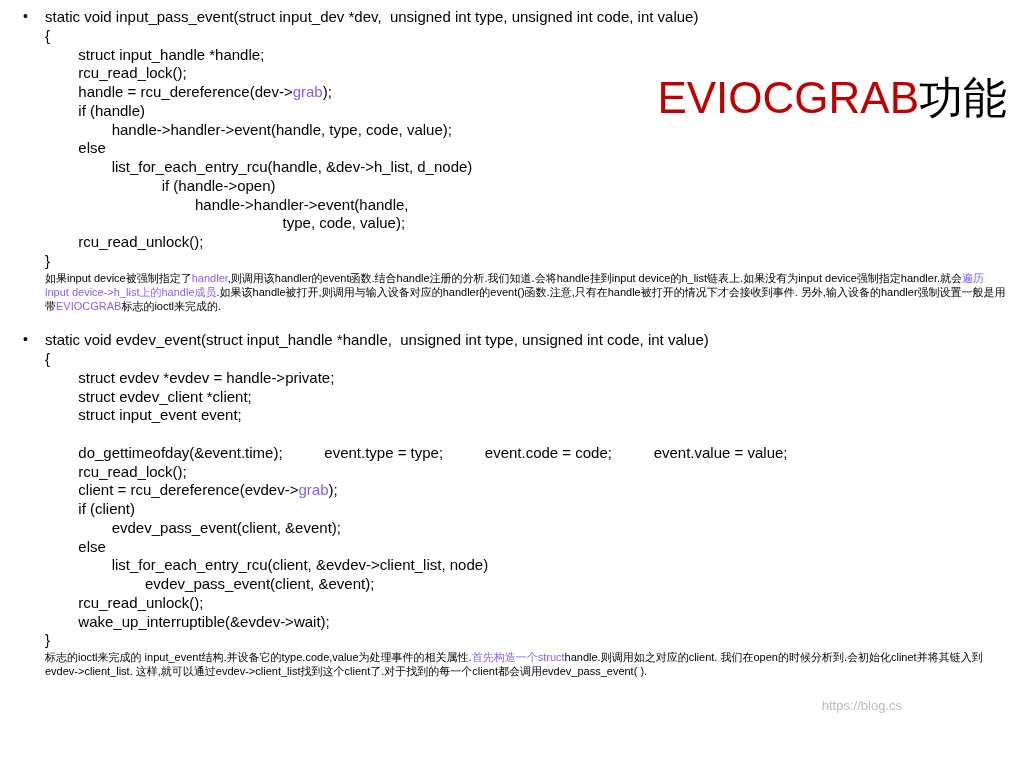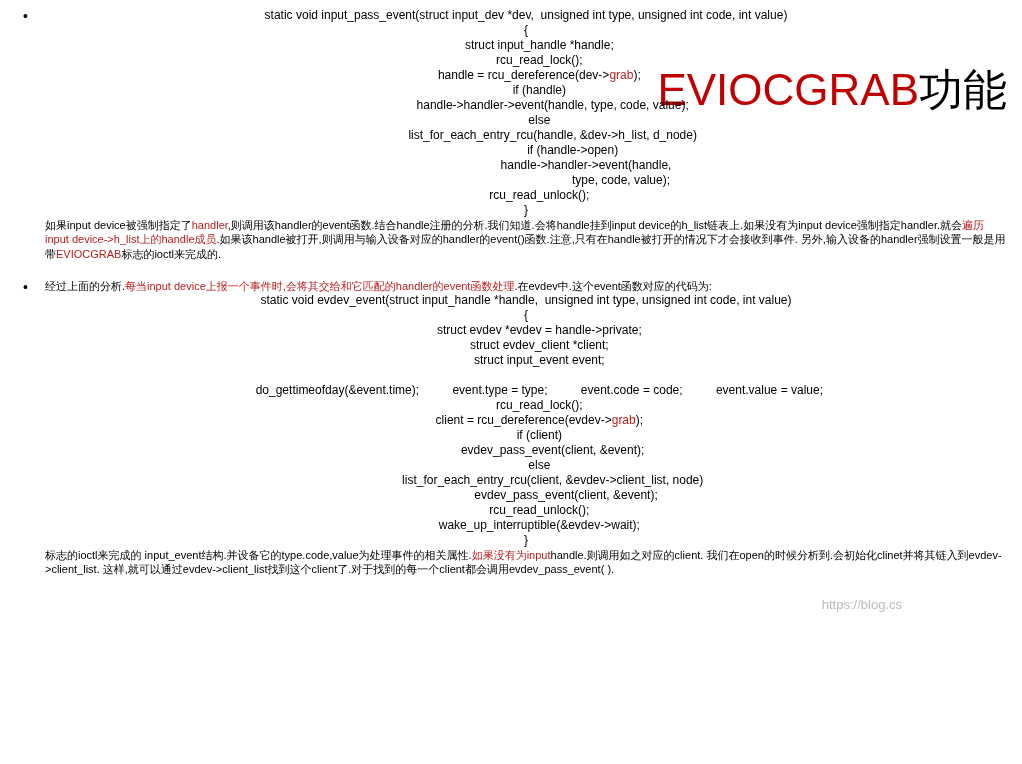--- a/index.html
+++ b/index.html
@@ -23,29 +23,28 @@
     content: "•";
     position: absolute;
     left: 8px;
     top: 0;
     color: #000;
     font-size: 14px;
   }
   .code-block {
     white-space: pre;
     font-family: "Microsoft YaHei", Arial, sans-serif;
-    font-size: 12px;
+    font-size: 15px;
     line-height: 1.25;
-    text-align: center;
   }
-  .red { color: #b91c1c; }
+  .red { color: #8b5cf6; }
   .title-box {
     position: absolute;
     right: 15px;
-    top: 62px;
+    top: 70px;
     font-size: 44px;
     color: #c00000;
     font-weight: normal;
   }
   .title-cn { color: #000; }
   .explain {
     font-size: 11px;
     line-height: 1.3;
   }
   .urlmark {
@@ -75,34 +74,33 @@
                 list_for_each_entry_rcu(handle, &amp;dev-&gt;h_list, d_node)
                             if (handle-&gt;open)
                                     handle-&gt;handler-&gt;event(handle,
                                                          type, code, value);
         rcu_read_unlock();
 }</span></div>
   <div class="explain"><span>如果input device被强制指定了</span><span class="red">handler</span><span>,则调用该handler的event函数.结合handle注册的分析.我们知道.会将handle挂到input device的h_list链表上.如果没有为input device强制指定handler.就会</span><span class="red">遍历input device-&gt;h_list上的handle成员</span><span>.如果该handle被打开,则调用与输入设备对应的handler的event()函数.注意,只有在handle被打开的情况下才会接收到事件. 另外,输入设备的handler强制设置一般是用带</span><span class="red">EVIOCGRAB</span><span>标志的ioctl来完成的.</span></div>
 </div>
 
 <div class="bullet-item" style="margin-top:18px;">
-  <div class="explain"><span>经过上面的分析.</span><span class="red">每当input device上报一个事件时,会将其交给和它匹配的handler的event函数处理</span><span>.在evdev中.这个event函数对应的代码为:</span></div>
   <div class="code-block"><span>static void evdev_event(struct input_handle *handle,  unsigned int type, unsigned int code, int value)
 {
         struct evdev *evdev = handle-&gt;private;
         struct evdev_client *client;
         struct input_event event;
 
         do_gettimeofday(&amp;event.time);          event.type = type;          event.code = code;          event.value = value;
         rcu_read_lock();
         client = rcu_dereference(evdev-&gt;</span><span class="red">grab</span><span>);
         if (client)
                 evdev_pass_event(client, &amp;event);
         else
                 list_for_each_entry_rcu(client, &amp;evdev-&gt;client_list, node)
                         evdev_pass_event(client, &amp;event);
         rcu_read_unlock();
         wake_up_interruptible(&amp;evdev-&gt;wait);
 }</span></div>
-  <div class="explain"><span>标志的ioctl来完成的 input_event结构.并设备它的type.code,value为处理事件的相关属性.</span><span class="red">如果没有为input</span><span>handle.则调用如之对应的client. 我们在open的时候分析到.会初始化clinet并将其链入到evdev-&gt;client_list. 这样,就可以通过evdev-&gt;client_list找到这个client了.对于找到的每一个client都会调用evdev_pass_event( ).</span></div>
+  <div class="explain"><span>标志的ioctl来完成的 input_event结构.并设备它的type.code,value为处理事件的相关属性.</span><span class="red">首先构造一个struct</span><span>handle.则调用如之对应的client. 我们在open的时候分析到.会初始化clinet并将其链入到evdev-&gt;client_list. 这样,就可以通过evdev-&gt;client_list找到这个client了.对于找到的每一个client都会调用evdev_pass_event( ).</span></div>
 </div>
 
 <div class="urlmark">https://blog.cs</div>
 
 </body></html>

